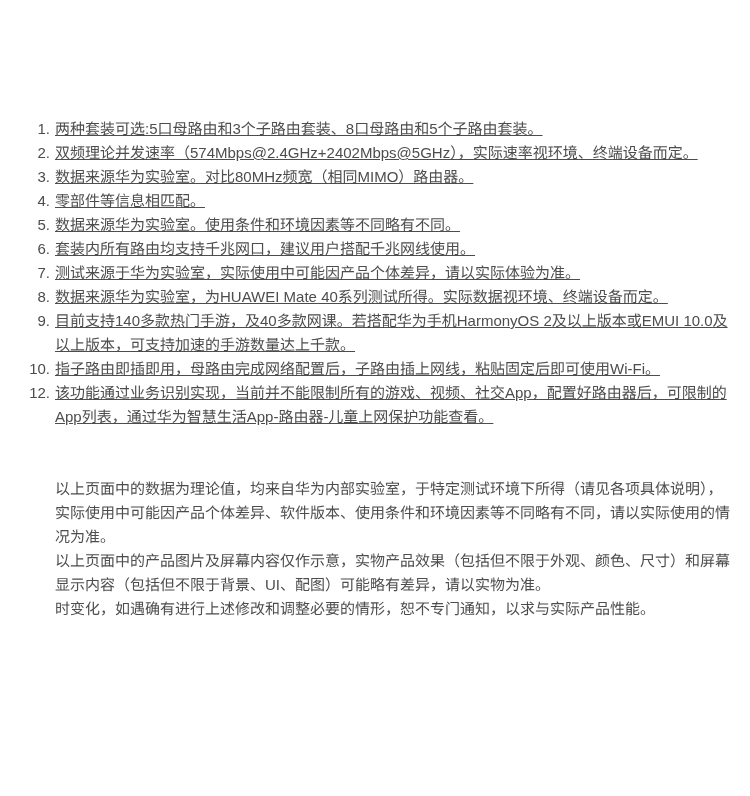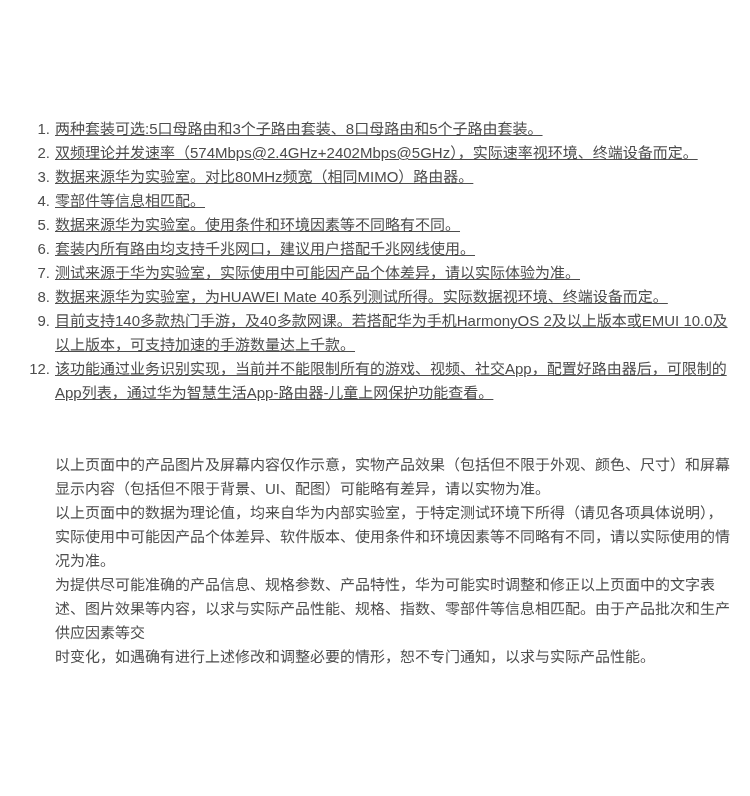--- a/index.html
+++ b/index.html
@@ -88,25 +88,28 @@
     </li>
     <li class="fn">
       <span class="fn-num">8.</span>
       <span class="fn-text">数据来源华为实验室，为HUAWEI Mate 40系列测试所得。实际数据视环境、终端设备而定。</span>
     </li>
     <li class="fn">
       <span class="fn-num">9.</span>
       <span class="fn-text">目前支持140多款热门手游，及40多款网课。若搭配华为手机HarmonyOS 2及以上版本或EMUI 10.0及以上版本，可支持加速的手游数量达上千款。</span>
     </li>
     <li class="fn">
+      <span class="fn-num">10.</span>
+      <span class="fn-text">指子路由即插即用，母路由完成网络配置后，子路由插上网线，粘贴固定后即可使用Wi-Fi。</span>
+    </li>
+    <li class="fn">
       <span class="fn-num">12.</span>
       <span class="fn-text">该功能通过业务识别实现，当前并不能限制所有的游戏、视频、社交App，配置好路由器后，可限制的App列表，通过华为智慧生活App-路由器-儿童上网保护功能查看。</span>
     </li>
   </ol>
 
   <div class="disclaimers">
+    <p>以上页面中的数据为理论值，均来自华为内部实验室，于特定测试环境下所得（请见各项具体说明），实际使用中可能因产品个体差异、软件版本、使用条件和环境因素等不同略有不同，请以实际使用的情况为准。</p>
     <p>以上页面中的产品图片及屏幕内容仅作示意，实物产品效果（包括但不限于外观、颜色、尺寸）和屏幕显示内容（包括但不限于背景、UI、配图）可能略有差异，请以实物为准。</p>
-    <p>以上页面中的数据为理论值，均来自华为内部实验室，于特定测试环境下所得（请见各项具体说明），实际使用中可能因产品个体差异、软件版本、使用条件和环境因素等不同略有不同，请以实际使用的情况为准。</p>
-    <p>为提供尽可能准确的产品信息、规格参数、产品特性，华为可能实时调整和修正以上页面中的文字表述、图片效果等内容，以求与实际产品性能、规格、指数、零部件等信息相匹配。由于产品批次和生产供应因素等交</p>
     <p>时变化，如遇确有进行上述修改和调整必要的情形，恕不专门通知，以求与实际产品性能。</p>
   </div>
 
 </div>
 
 </body></html>

